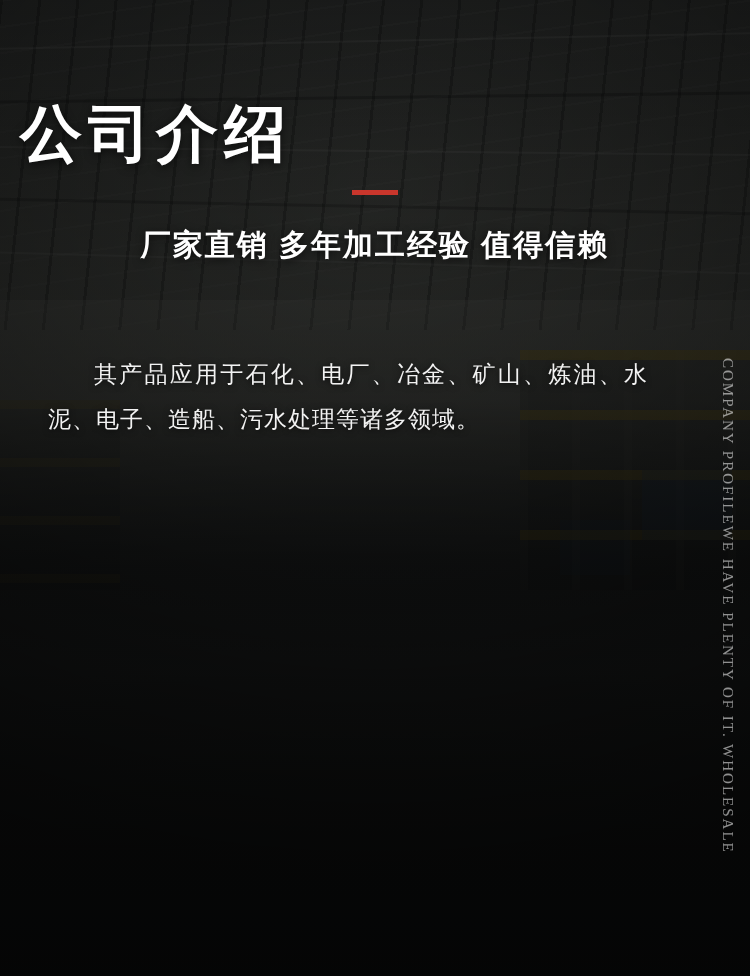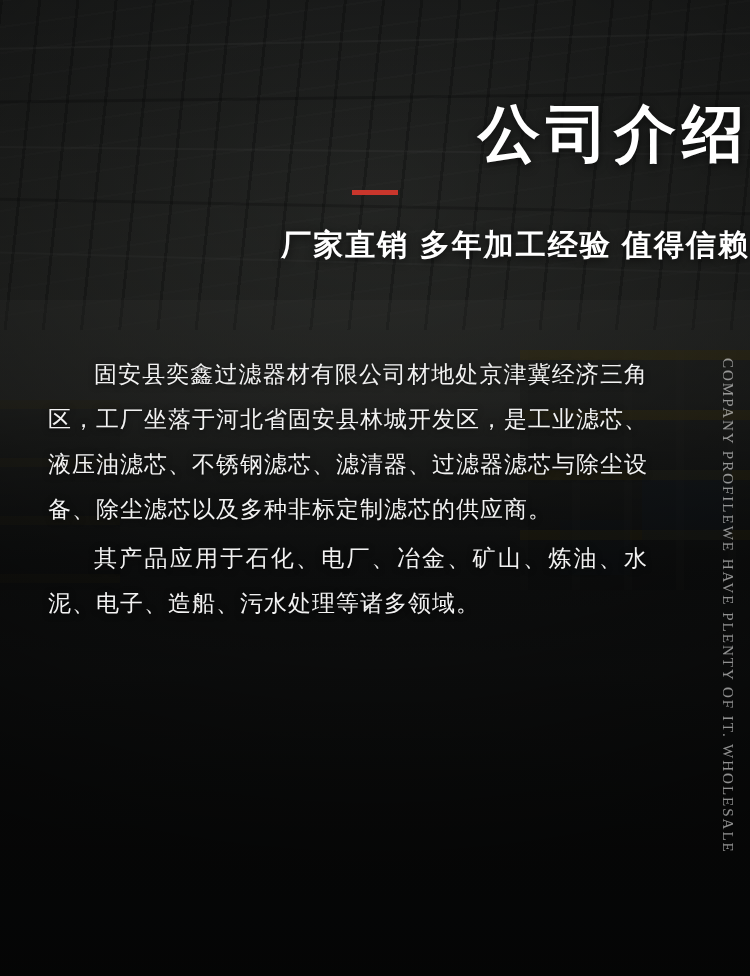--- a/index.html
+++ b/index.html
@@ -102,42 +102,42 @@
 
   
   .content {
     position: absolute;
     inset: 0;
   }
   .title {
     position: absolute;
     top: 92px;
     left: 0; right: 0;
-    text-align: right;
+    text-align: left;
     color: #ffffff;
     font-size: 62px;
     font-weight: bold;
     letter-spacing: 6px;
     text-shadow: 0 2px 10px rgba(0,0,0,0.65);
     margin-left: 20px;
   }
   .rule {
     position: absolute;
     top: 190px;
     left: 50%;
     transform: translateX(-50%);
     width: 46px;
     height: 5px;
     background: #c9362c;
   }
   .subtitle {
     position: absolute;
     top: 225px;
     left: 0; right: 0;
-    text-align: right;
+    text-align: center;
     color: #ffffff;
     font-size: 30px;
     font-weight: bold;
     letter-spacing: 2px;
     text-shadow: 0 2px 8px rgba(0,0,0,0.7);
   }
 
   .body-copy {
     position: absolute;
     left: 48px;
@@ -194,20 +194,19 @@
 
   <div class="content">
 
     <div class="title">公司介绍</div>
 
     <div class="rule"></div>
 
     <div class="subtitle">厂家直销 多年加工经验 值得信赖</div>
 
     <div class="body-copy">
-      <p>固安县奕鑫过滤器材有限公司材地处京津冀经济三角区，工厂坐落于河北省固安县林城开发区，是工业滤芯、液压油滤芯、不锈钢滤芯、滤清器、过滤器滤芯与除尘设备、除尘滤芯以及多种非标定制滤芯的供应商。</p>
       <p>其产品应用于石化、电厂、冶金、矿山、炼油、水泥、电子、造船、污水处理等诸多领域。</p>
     </div>
 
     <div class="vertical-text">COMPANY PROFILEWE HAVE PLENTY OF IT. WHOLESALE</div>
 
   </div>
 </div>
 
 </body></html>

